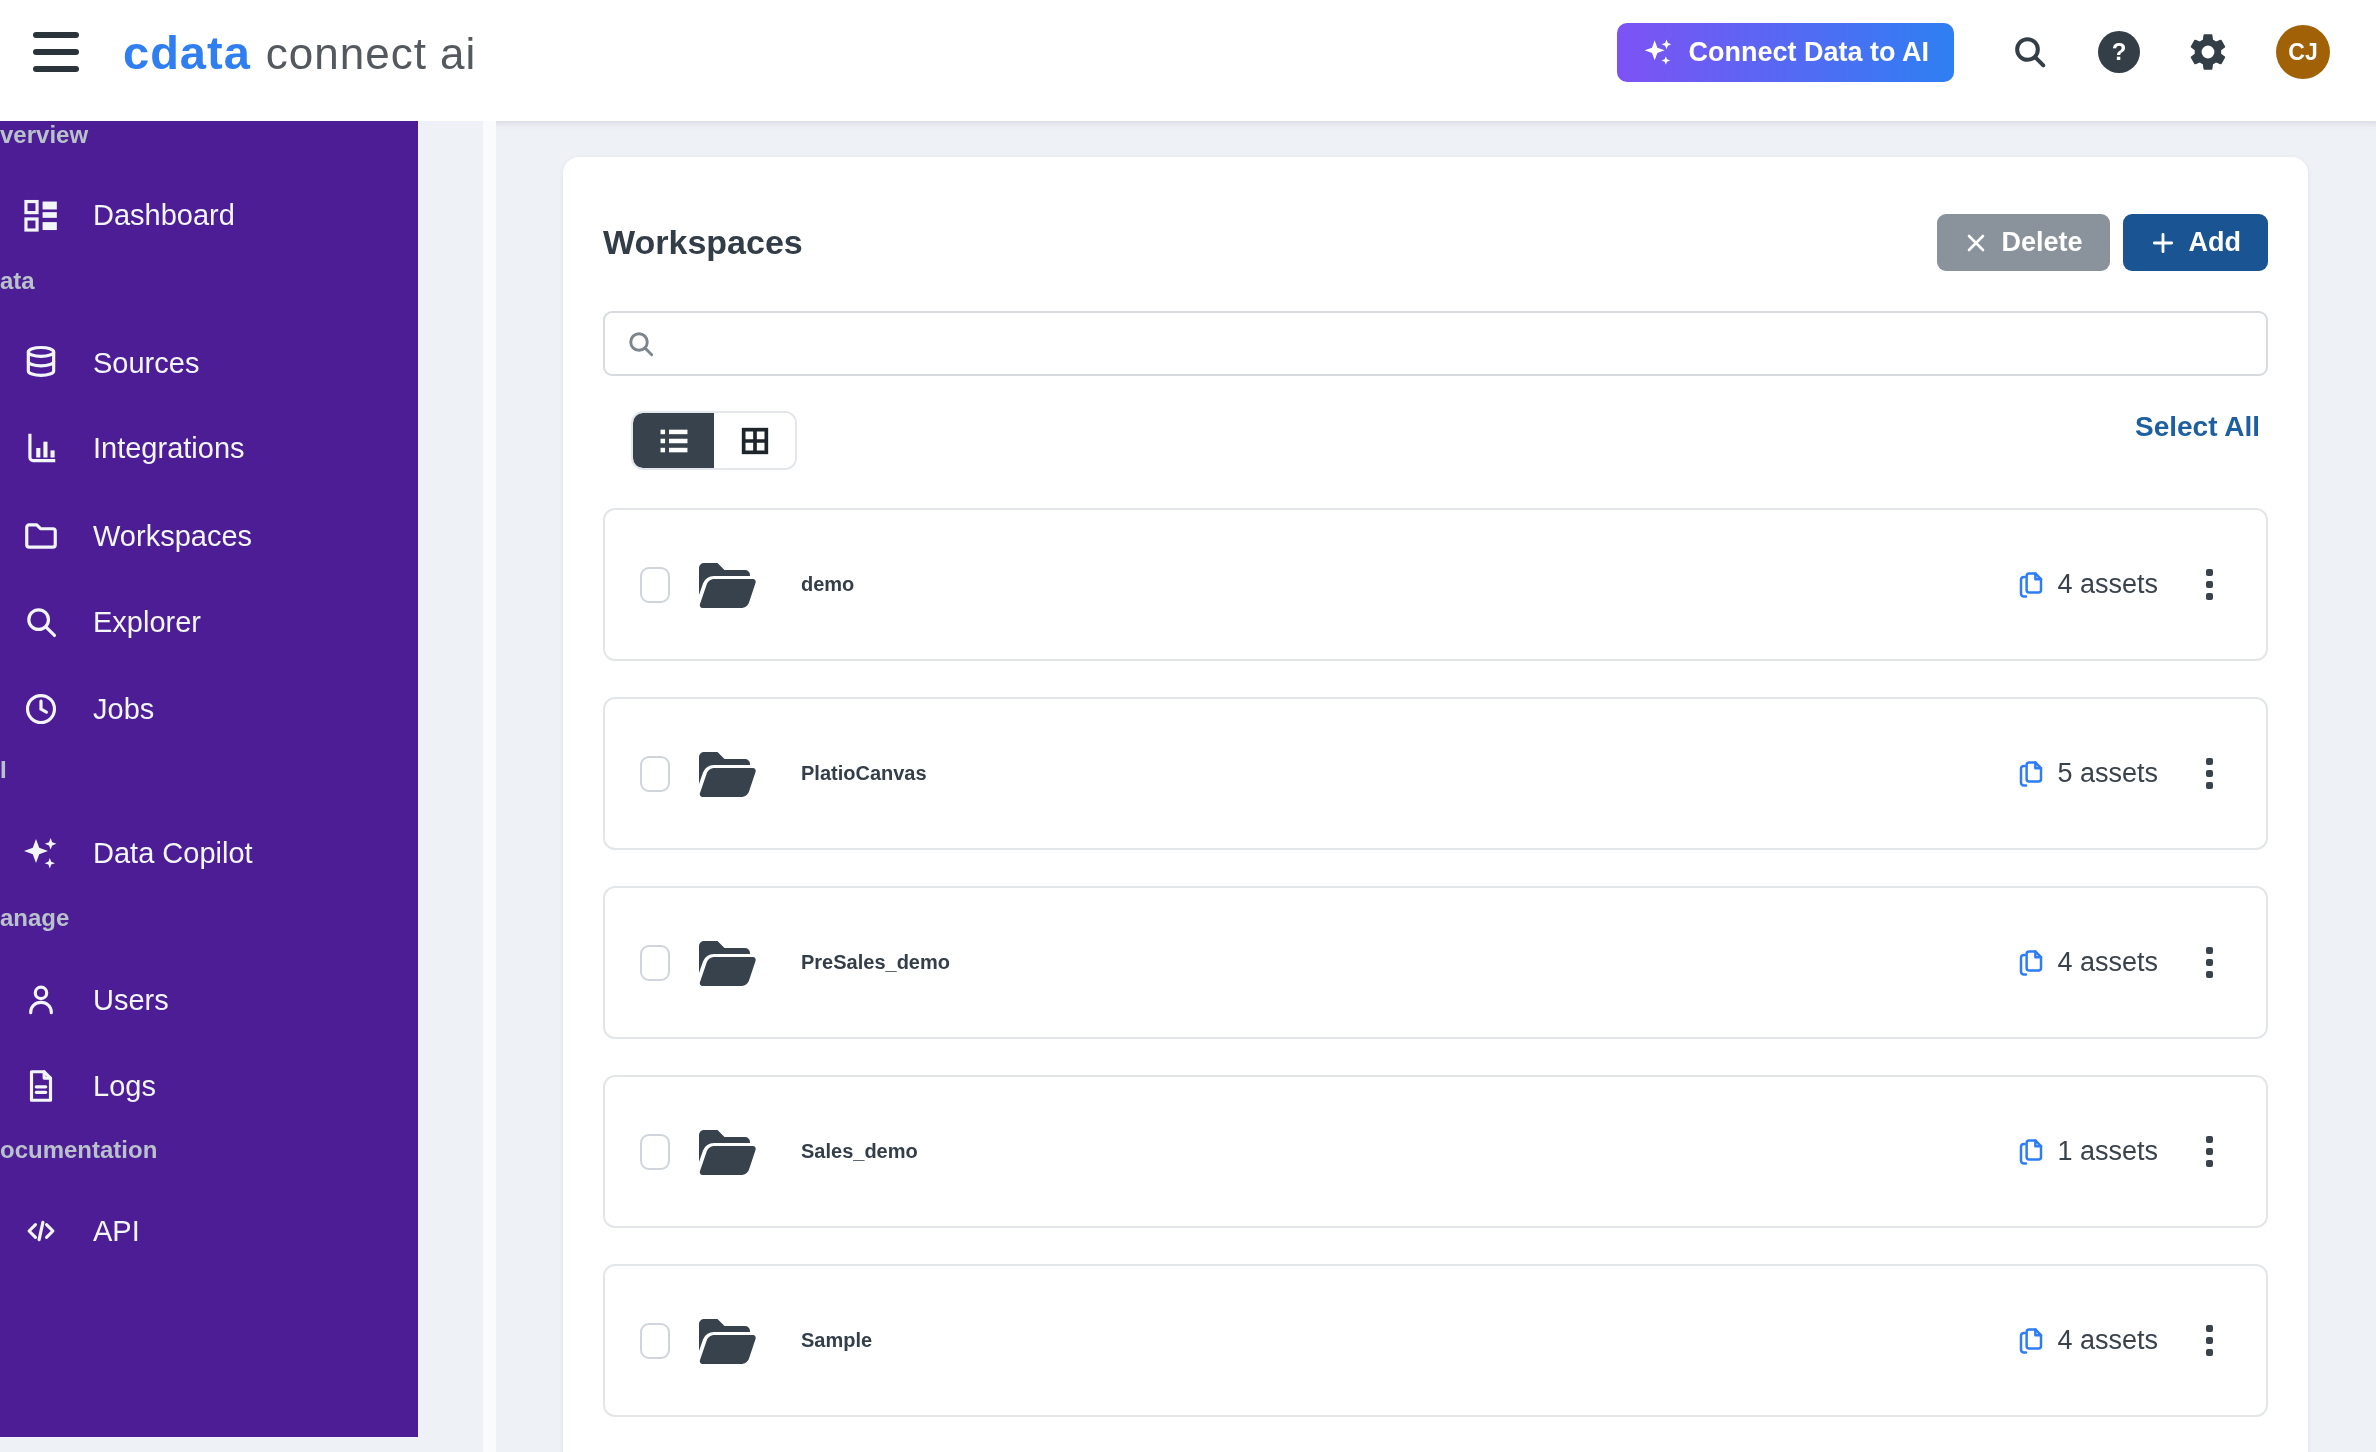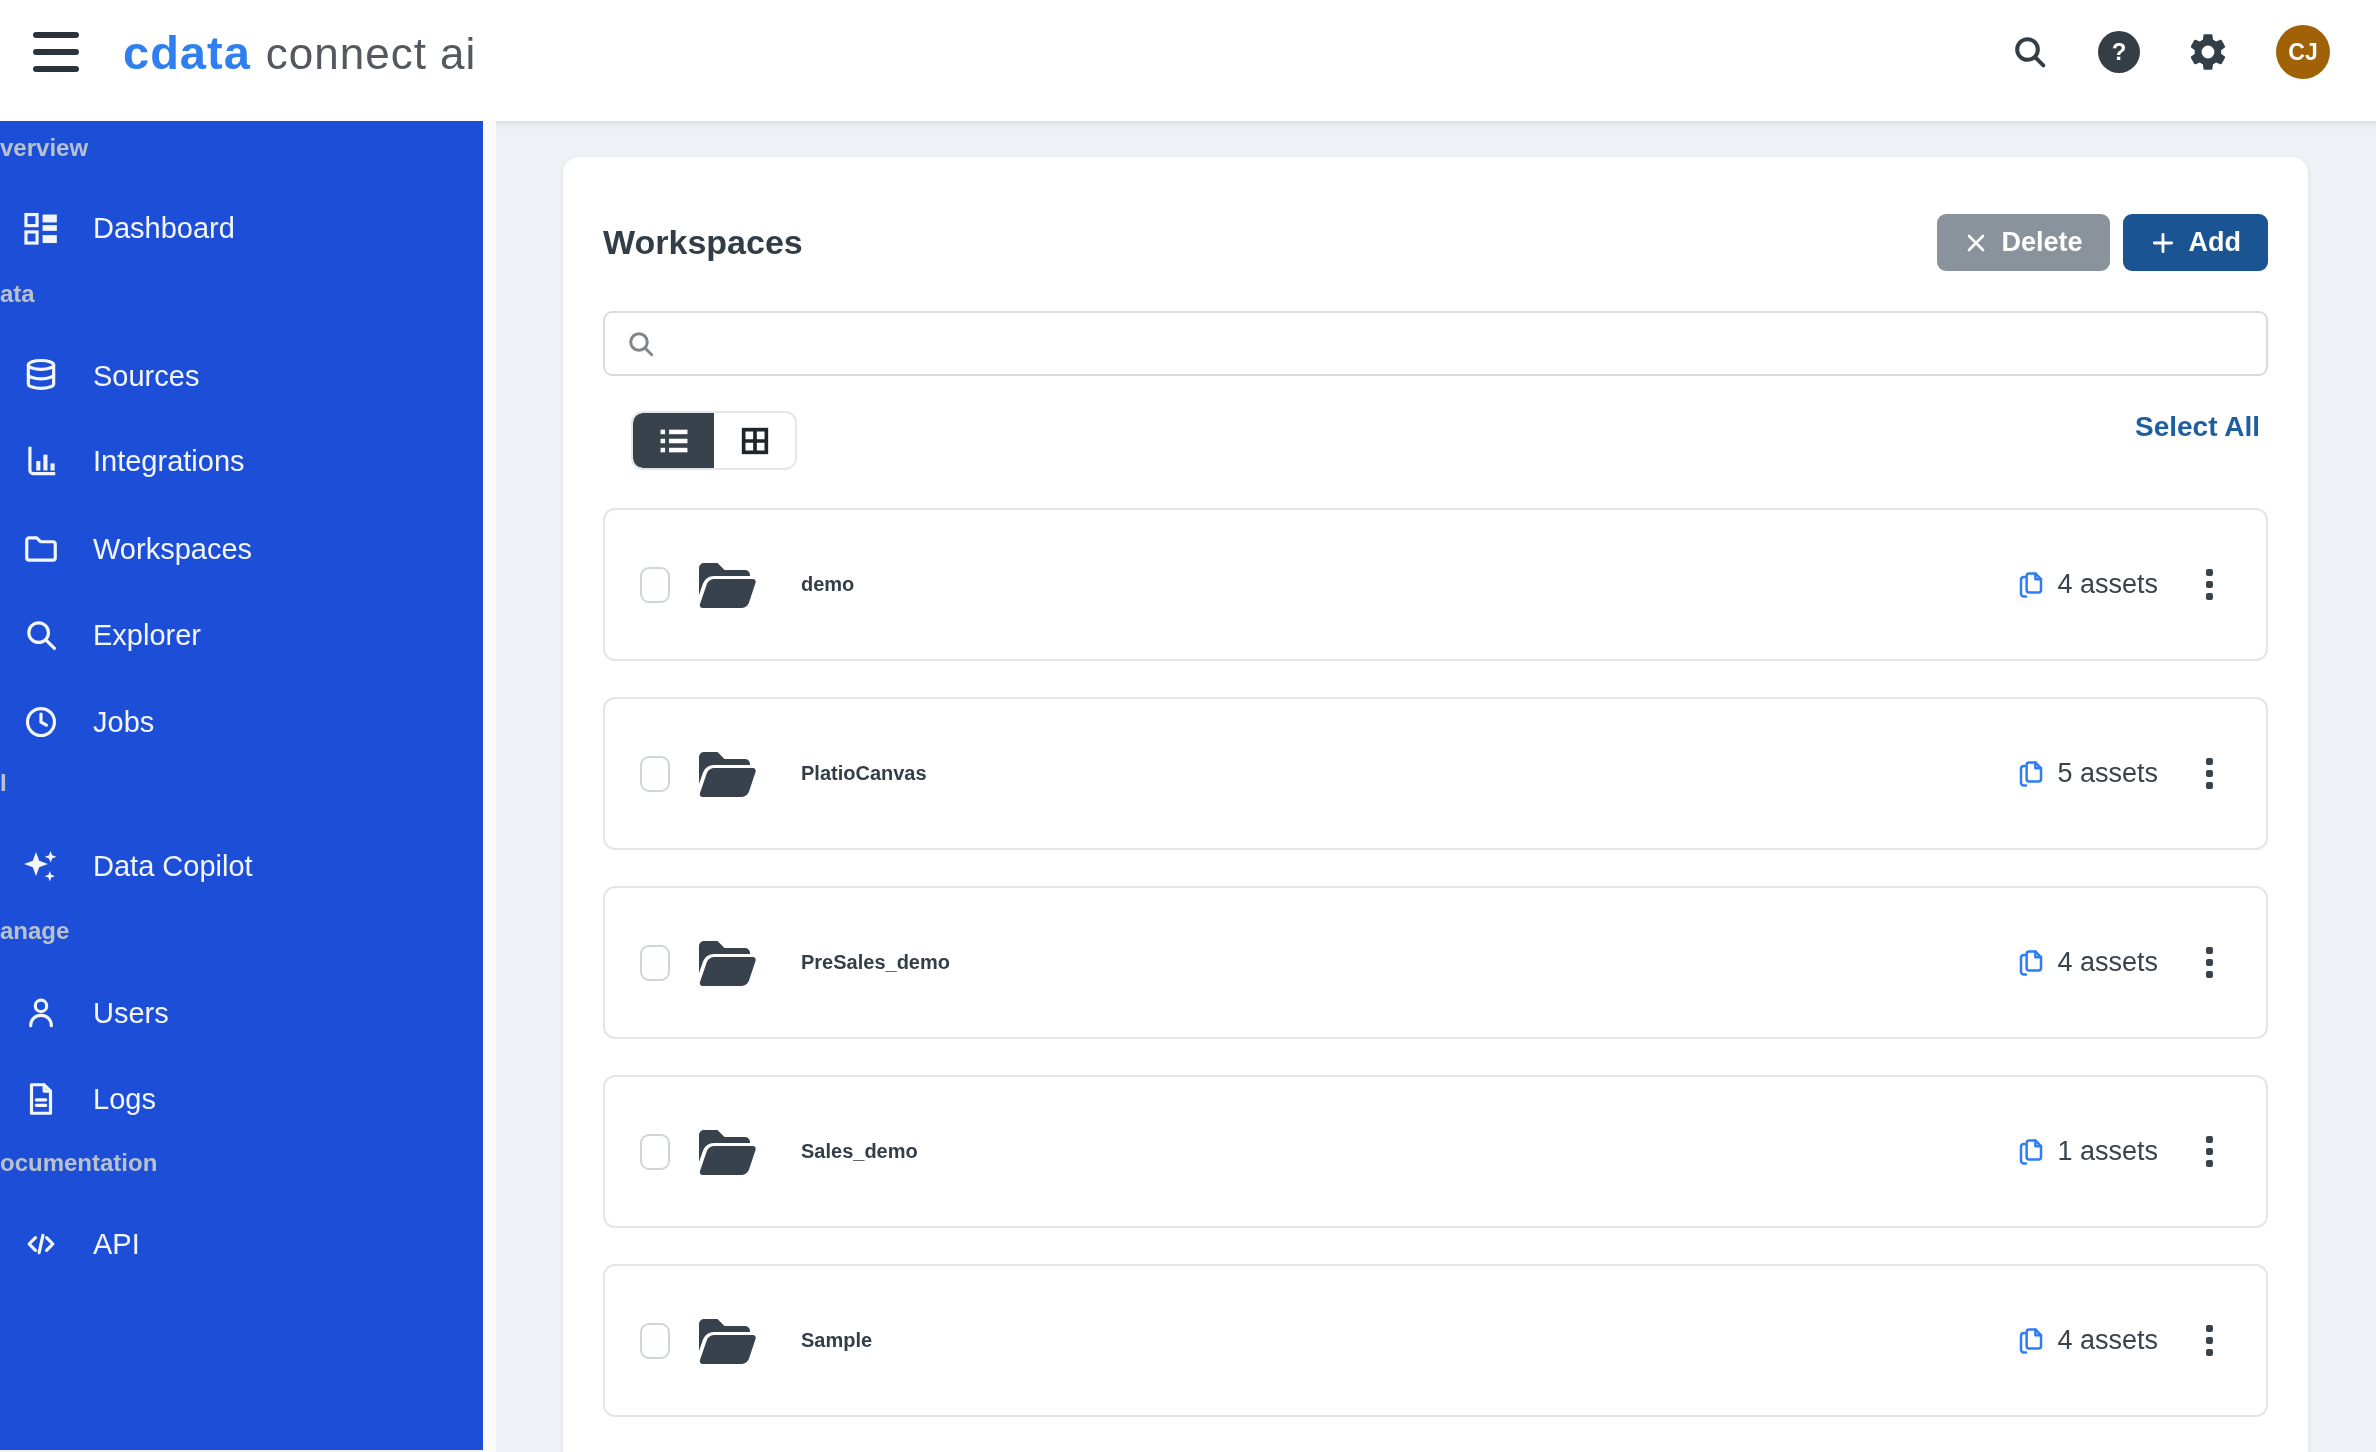--- a/index.html
+++ b/index.html
@@ -20,21 +20,21 @@
                  display:flex; align-items:center; gap:14px; font-family:inherit; }
   .hicon { display:flex; align-items:center; justify-content:center; cursor:pointer; }
   .hicon.search { margin-left:56px; }
   .help-circle { margin-left:48px; width:42px; height:42px; border-radius:50%; background:#333e47; color:#fff;
                  font-size:24px; font-weight:700; display:flex; align-items:center; justify-content:center; cursor:pointer; }
   .gear { margin-left:46px; }
   .avatar { margin-left:46px; width:54px; height:54px; border-radius:50%; background:#a16207; color:#fff;
             font-size:23px; font-weight:700; display:flex; align-items:center; justify-content:center; cursor:pointer; }
 
   
-  .sidebar { position:absolute; left:0; top:119px; width:483px; height:1331px; background:#1d4ed8; overflow:hidden; }
+  .sidebar { position:absolute; left:0; top:106px; width:418px; height:1331px; background:#4c1d95; overflow:hidden; }
   .sidebar-strip { position:absolute; left:483px; top:121px; width:13px; height:1331px; background:#fafbfd; }
   .side-section { position:absolute; left:0; height:30px; display:flex; align-items:center;
                   font-size:24px; font-weight:700; color:#b9c2ca; white-space:nowrap; }
   .side-item { position:absolute; left:0; width:483px; height:60px; display:flex; align-items:center; cursor:pointer; }
   .side-item .sicon { position:absolute; left:22px; width:38px; height:38px; display:flex; align-items:center; justify-content:center; }
   .side-item .slabel { position:absolute; left:93px; font-size:29px; color:#f3f6f8; white-space:nowrap; }
 
   
   .main { position:absolute; left:496px; top:121px; width:1880px; height:1331px; background:#eef1f5;
           box-shadow:inset 0 10px 10px -10px rgba(30,40,55,.18); }
@@ -83,20 +83,30 @@
   <div class="hamburger">
       <span></span>
       <span></span>
       <span></span>
     </div>
   <div class="logo">
     <span class="logo-primary">cdata</span>
     <span class="logo-secondary">connect ai</span>
   </div>
   <div class="header-spacer"></div>
+  <button class="connect-btn">
+    <span style="display:flex;">
+      <svg width="32" height="30" viewBox="0 0 19 18" fill="#ffffff">
+        <path d="M7.5 2 L9.1 6.4 L13.5 8 L9.1 9.6 L7.5 14 L5.9 9.6 L1.5 8 L5.9 6.4 Z"></path>
+        <path d="M14.6 1.5 l.8 2.1 2.1.8 -2.1.8 -.8 2.1 -.8-2.1 -2.1-.8 2.1-.8 z"></path>
+        <path d="M14.2 11.5 l.7 1.9 1.9.7 -1.9.7 -.7 1.9 -.7-1.9 -1.9-.7 1.9-.7 z"></path>
+      </svg>
+    </span>
+    <span>Connect Data to AI</span>
+  </button>
   <div class="hicon search">
     <svg width="40" height="40" viewBox="0 0 24 24" fill="none" stroke="#333e47" stroke-width="2.4" stroke-linecap="round">
       <circle cx="10.5" cy="10.5" r="6.2"></circle>
         <path d="M15.2 15.2 L20 20"></path>
     </svg>
   </div>
   <div class="help-circle">
     <span>?</span>
   </div>
   <div class="hicon gear">

